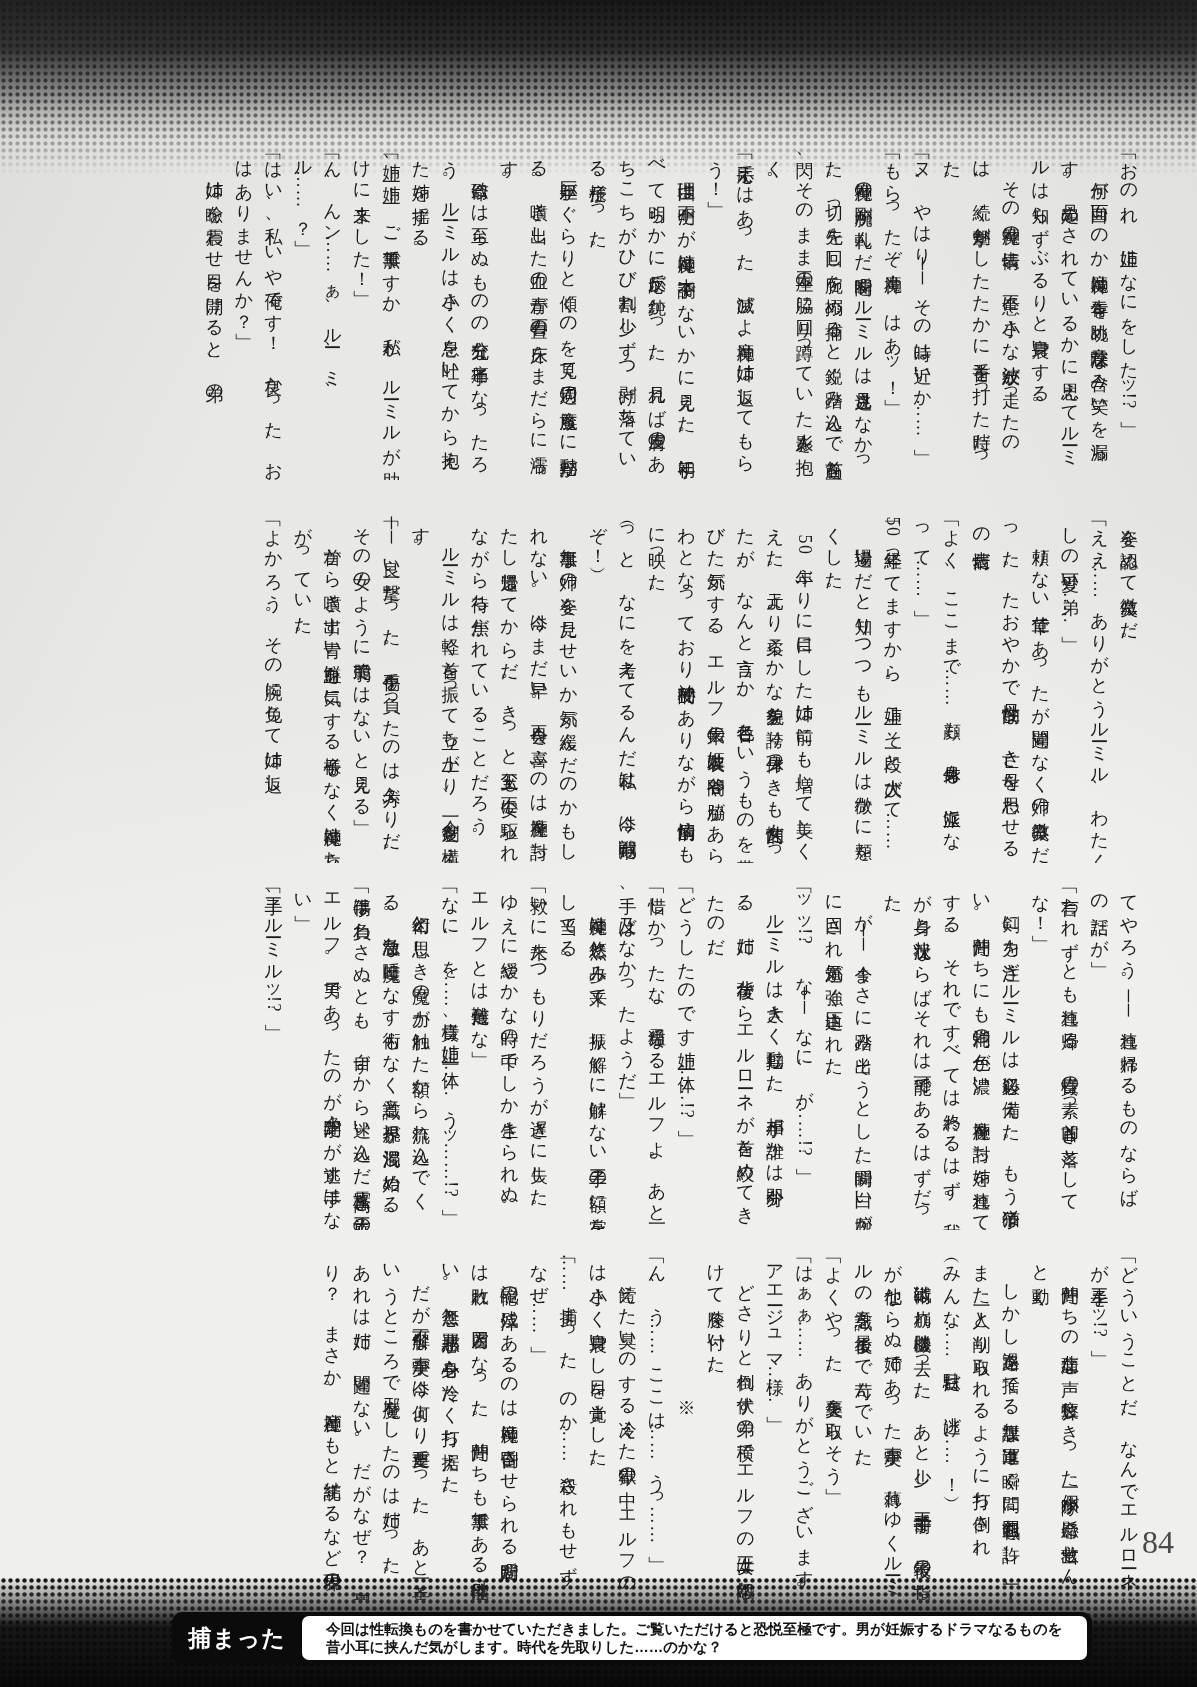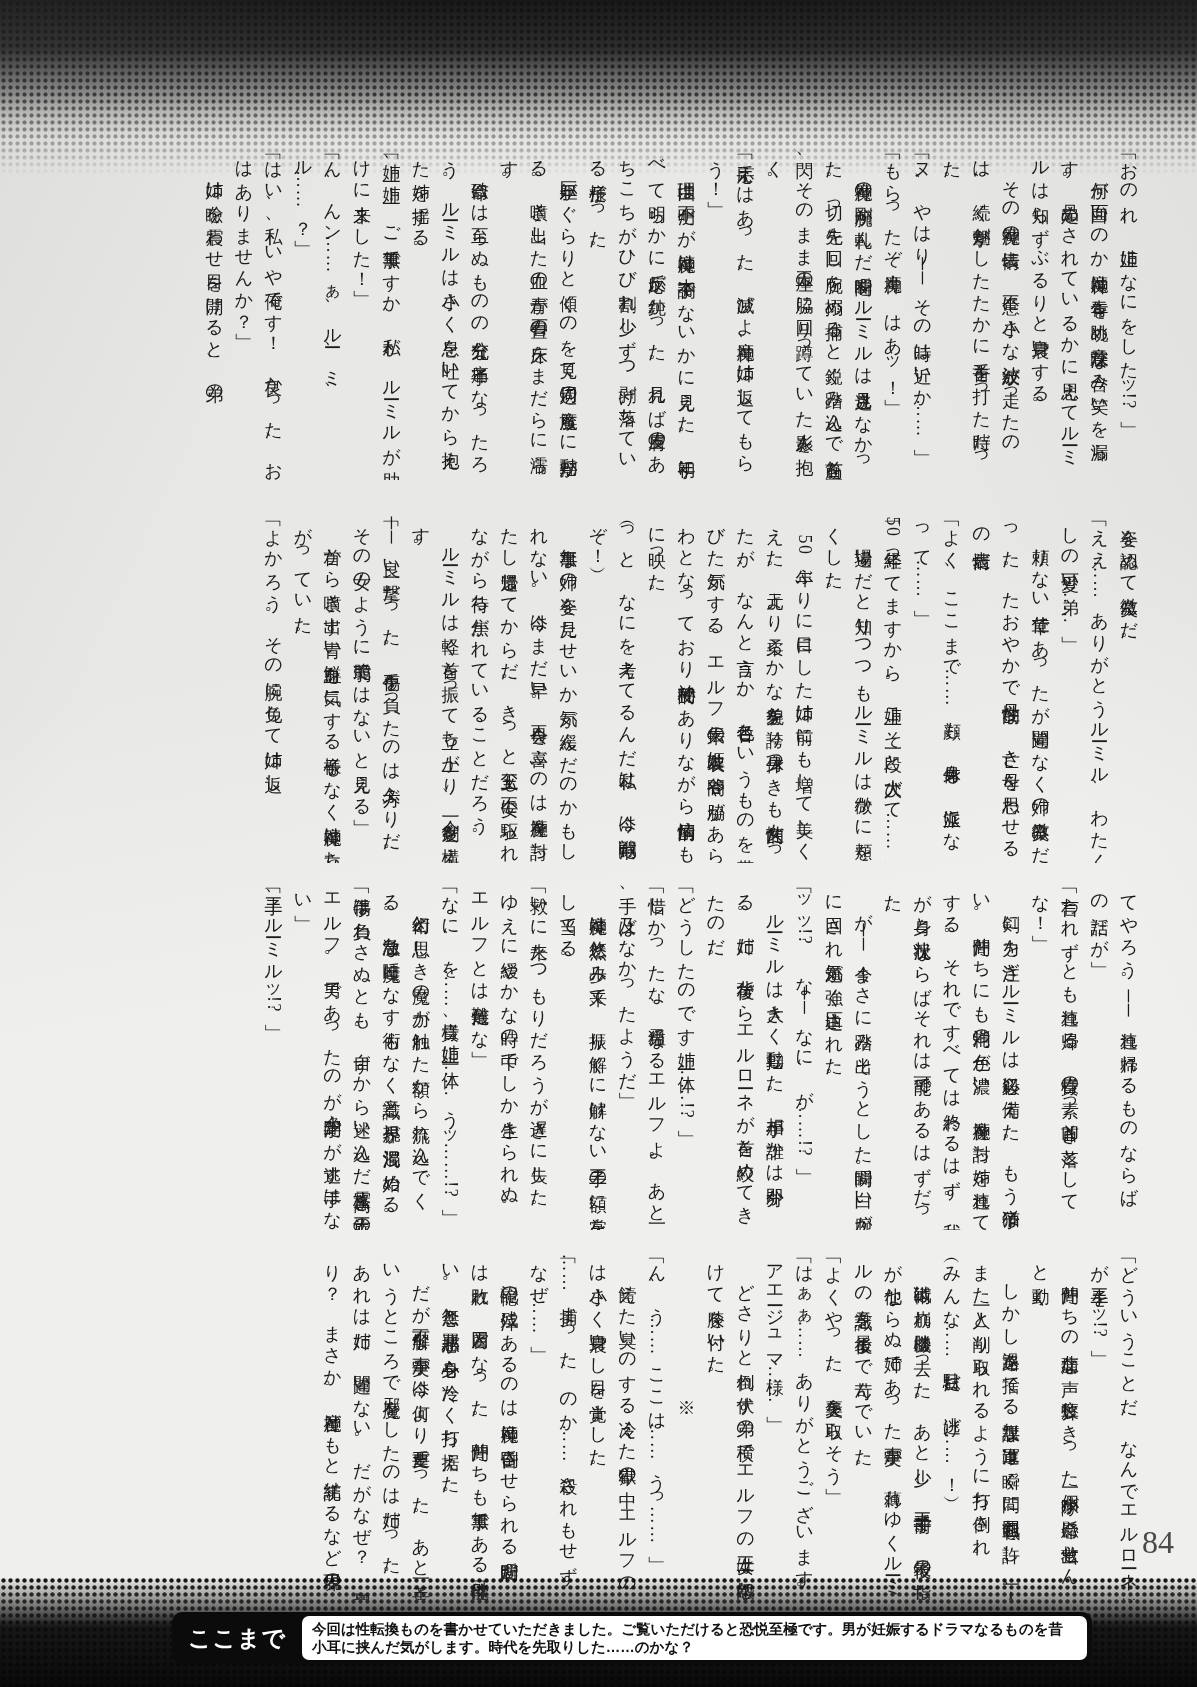--- a/index.html
+++ b/index.html
@@ -80,21 +80,21 @@
     font-weight: bold;
     font-size: 23px;
     letter-spacing: 1px;
     flex: 0 0 auto;
   }
   .footer-box {
     flex: 1 1 auto;
     background: #ffffff;
     border-radius: 7px;
     margin: 4px 5px 4px 0;
-    padding: 3px 10px;
+    padding: 3px 24px;
     height: 38px;
     display: flex;
     align-items: center;
   }
   .footer-text {
     font-family: "Liberation Sans", "DejaVu Sans", sans-serif;
     font-weight: bold;
     font-size: 14.5px;
     line-height: 18px;
     color: #111;
@@ -173,19 +173,19 @@
       <p>「……捕まった、のか……殺されもせず、一体なぜ……」</p>
       <p>　記憶の残滓にあるのは魔神に昏倒させられる瞬間だ。自分は敗れ、虜囚となった。仲間たちも無事である可能性は低い。無念と罪悪感が心身を冷たく打ち据えた。</p>
       <p>　だが不可解な事実が今は何より重要だった。あと一手というところで邪魔をしたのは姉だった。あれは姉だ、間違いない。だがなぜ？　裏切り？　まさか。魔神どもと結託するなど現界の</p>
     </div>
 
   <div class="page-num">84</div>
 
   <div class="halftone-bottom"></div>
 
   <div class="footer-bar">
-    <div class="footer-label">ここまで</div>
+    <div class="footer-label">捕まった</div>
     <div class="footer-box">
       <div class="footer-text">今回は性転換ものを書かせていただきました。ご覧いただけると恐悦至極です。男が妊娠するドラマなるものを昔小耳に挟んだ気がします。時代を先取りした……のかな？</div>
     </div>
   </div>
 
 </div>
 
 </body></html>

